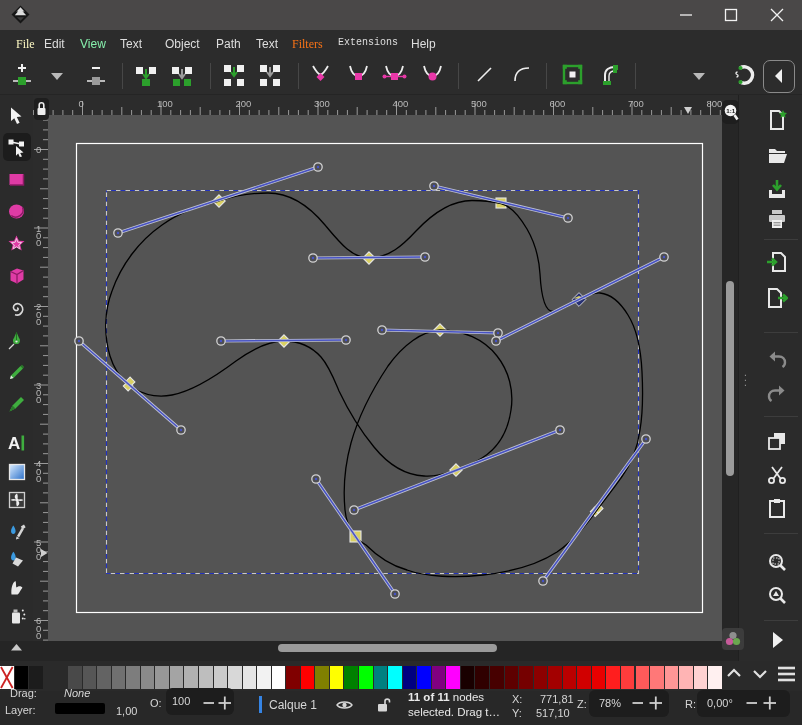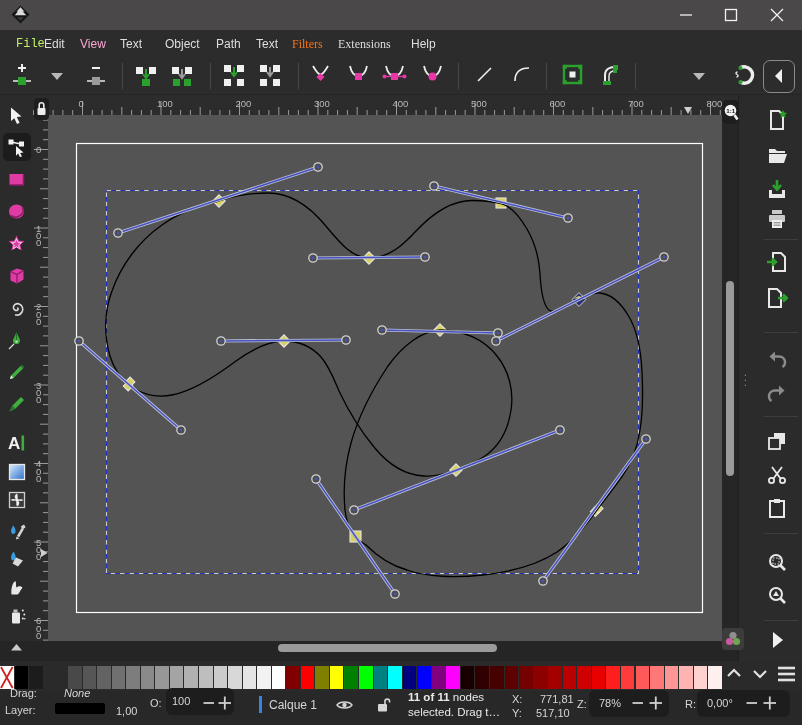--- a/index.html
+++ b/index.html
@@ -24,29 +24,29 @@
 <svg style="position:absolute;left:11px;top:5px" width="19" height="19" viewBox="0 0 19 19">
       <path d="M9.5,0.5 L18.5,9.5 L9.5,18.5 L0.5,9.5 Z" fill="#161616"></path>
       <path d="M9.5,2.2 L13.6,6.8 L11.5,6.2 L15.2,10.2 L3.8,10.2 L7.2,6.2 L5.4,6.8 Z" fill="#dcdcdc"></path>
       <path d="M6,12.2 L9.5,15.8 L13,12.2 Z" fill="#3a3a3a"></path>
     </svg>
     <svg style="position:absolute;left:664px;top:0px" width="138" height="30" viewBox="0 0 138 30">
       <line x1="16" y1="15" x2="28" y2="15" stroke="#f2f2f2" stroke-width="1.3"></line>
       <rect x="61.5" y="9.5" width="11" height="11" fill="none" stroke="#f2f2f2" stroke-width="1.3"></rect>
       <path d="M107,9 L119,21 M119,9 L107,21" stroke="#f2f2f2" stroke-width="1.3"></path>
     </svg>
-<div style="position:absolute;left:16px;top:37px;font-family:Liberation Mono, monospace;font-size:12px;color:#bef264">File</div>
+<div style="position:absolute;left:16px;top:37px;font-family:Liberation Serif, serif;font-size:12px;color:#fef9c3">File</div>
     <div style="position:absolute;left:44px;top:37px;font-family:'Liberation Sans', sans-serif;font-size:12px;color:#dedede">Edit</div>
-    <div style="position:absolute;left:80px;top:37px;font-family:'Liberation Sans', sans-serif;font-size:12px;color:#f9a8d4">View</div>
+    <div style="position:absolute;left:80px;top:37px;font-family:'Liberation Sans', sans-serif;font-size:12px;color:#86efac">View</div>
     <div style="position:absolute;left:120px;top:37px;font-family:'Liberation Sans', sans-serif;font-size:12px;color:#dedede">Text</div>
     <div style="position:absolute;left:165px;top:37px;font-family:'Liberation Sans', sans-serif;font-size:12px;color:#dedede">Object</div>
     <div style="position:absolute;left:216px;top:37px;font-family:'Liberation Sans', sans-serif;font-size:12px;color:#dedede">Path</div>
     <div style="position:absolute;left:256px;top:37px;font-family:'Liberation Sans', sans-serif;font-size:12px;color:#dedede">Text</div>
     <div style="position:absolute;left:292px;top:37px;font-family:Liberation Serif, serif;font-size:12px;color:#f97316">Filters</div>
-    <div style="position:absolute;left:338px;top:37px;font-family:Liberation Serif, serif;font-size:12px;color:#dedede">Extensions</div>
+    <div style="position:absolute;left:338px;top:37px;font-family:Liberation Mono, monospace;font-size:10px;color:#dedede">Extensions</div>
     <div style="position:absolute;left:411px;top:37px;font-family:'Liberation Sans', sans-serif;font-size:12px;color:#dedede">Help</div>
 <svg style="position:absolute;left:10px;top:61px" width="26" height="30" viewBox="0 0 26 30">
       <path d="M12,3 L12,11 M8,7 L16,7" stroke="#f0f0f0" stroke-width="2"></path>
       <line x1="3" y1="20" x2="21" y2="20" stroke="#b9b9b9" stroke-width="2"></line>
       <rect x="8" y="16" width="8" height="8" fill="#2ca02c"></rect>
     </svg>
     <svg style="position:absolute;left:48px;top:61px" width="18" height="30" viewBox="0 0 18 30">
       <path d="M3,12 L15,12 L9,19 Z" fill="#b9b9b9"></path>
     </svg>
     <svg style="position:absolute;left:84px;top:61px" width="26" height="30" viewBox="0 0 26 30">

